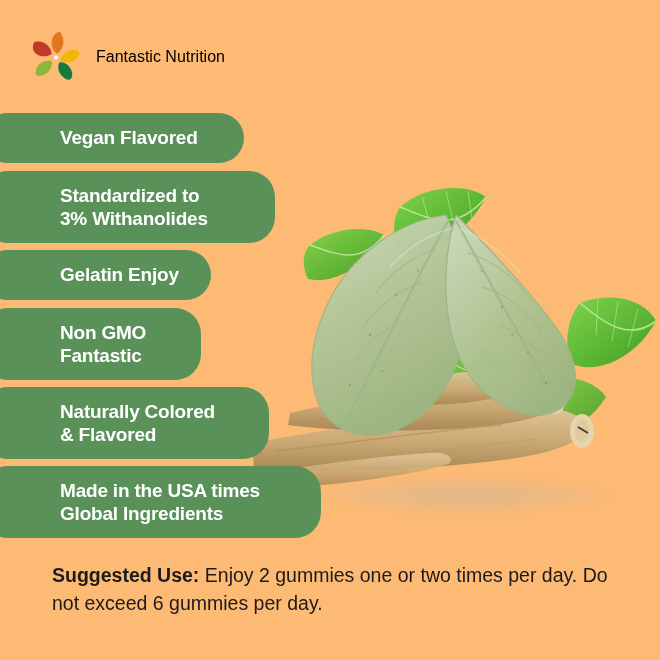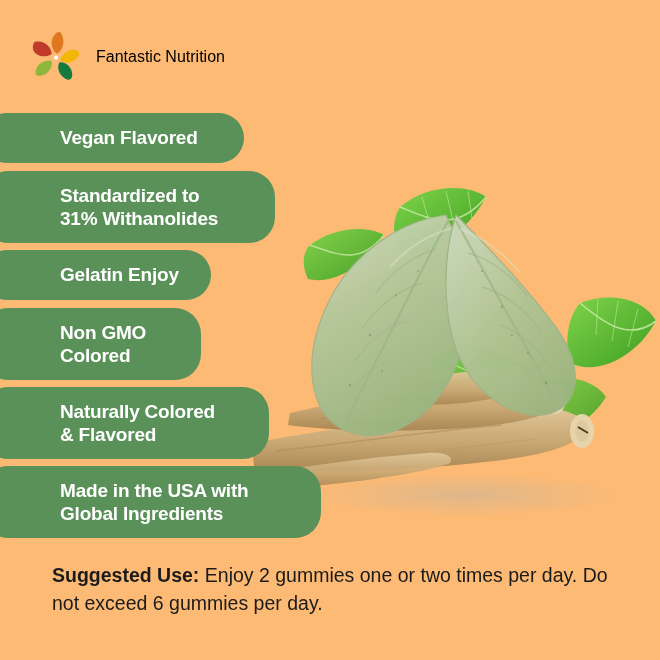--- a/index.html
+++ b/index.html
@@ -211,35 +211,35 @@
         </g>
       </g>
     </svg>
   </div>
 
   <div class="badge" style="top:113px;width:262px;height:50px;">
     <span>Vegan Flavored</span>
   </div>
   <div class="badge" style="top:171px;width:293px;height:72px;">
     <span>Standardized to
-31% Withanolides</span>
+3% Withanolides</span>
   </div>
   <div class="badge" style="top:250px;width:229px;height:50px;">
     <span>Gelatin Enjoy</span>
   </div>
   <div class="badge" style="top:308px;width:219px;height:72px;">
     <span>Non GMO
-Colored</span>
+Fantastic</span>
   </div>
   <div class="badge" style="top:387px;width:287px;height:72px;">
     <span>Naturally Colored
 &amp; Flavored</span>
   </div>
   <div class="badge" style="top:466px;width:339px;height:72px;">
-    <span>Made in the USA with
+    <span>Made in the USA times
 Global Ingredients</span>
   </div>
 
   <div id="footer-note">
     <span class="lead">Suggested Use:</span><span> Enjoy 2 gummies one or two times per day. Do not exceed 6 gummies per day.</span>
   </div>
 
 </div>
 
 </body></html>

